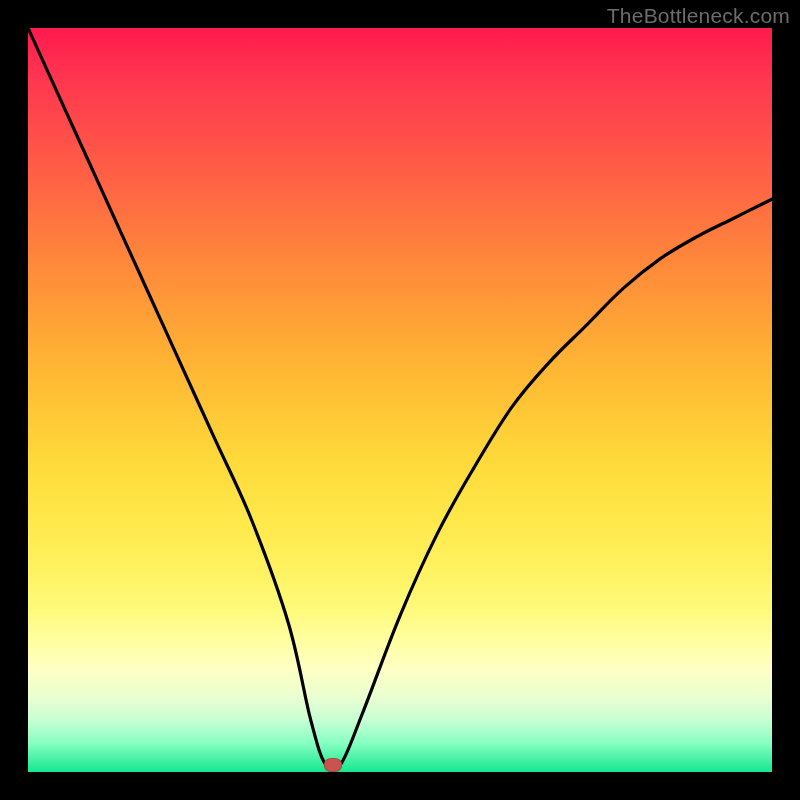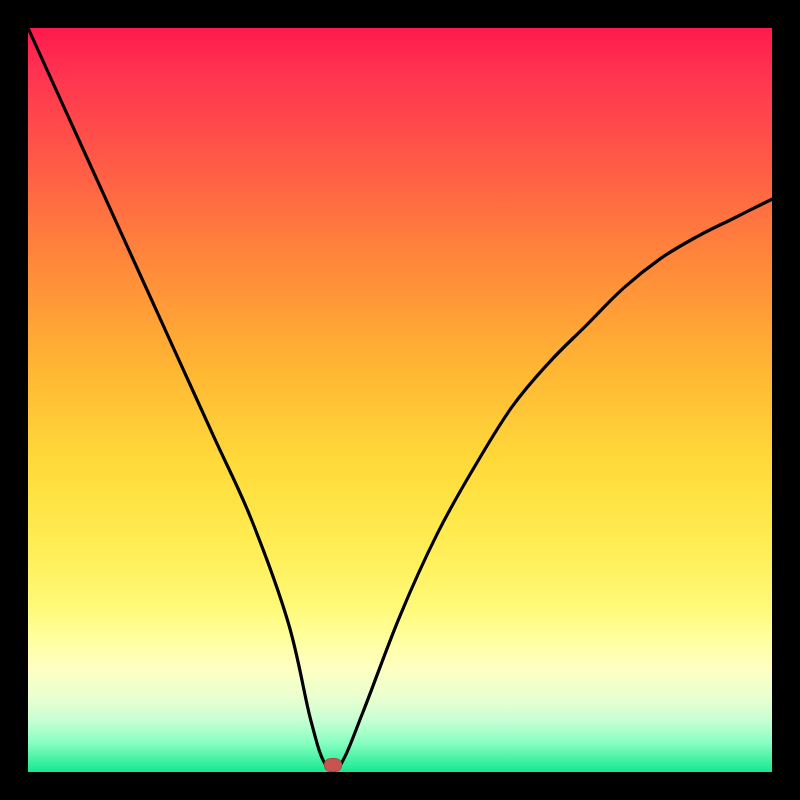--- a/index.html
+++ b/index.html
@@ -76,20 +76,21 @@
     letter-spacing: 0.2px;
     font-weight: 500;
     user-select: none;
   }
 </style>
 </head>
 <body>
 
 <div class="frame">
 
+  <div class="watermark">TheBottleneck.com</div>
 
   <div class="plot-area">
     <div class="gradient-bg"></div>
 
     <svg class="curve-svg" viewBox="0 0 744 744" preserveAspectRatio="none">
       <path fill="none" stroke="#000" stroke-width="3.2" stroke-linecap="round" d="M 0.0 0.0 C 6.7 14.7, 23.8 52.4, 37.2 81.8 C 50.6 111.3, 61.0 134.2, 74.4 163.7 C 87.8 193.1, 98.2 216.1, 111.6 245.5 C 125.0 275.0, 135.4 297.9, 148.8 327.4 C 162.2 356.8, 172.6 379.7, 186.0 409.2 C 199.4 438.7, 209.8 457.6, 223.2 491.0 C 236.6 524.5, 249.7 559.0, 260.4 595.2 C 271.1 631.4, 276.0 666.5, 282.7 691.9 C 289.4 717.4, 292.2 728.5, 297.6 736.6 C 303.0 744.6, 305.8 745.9, 312.5 736.6 C 319.2 727.2, 324.1 711.3, 334.8 684.5 C 345.5 657.7, 358.6 619.9, 372.0 587.8 C 385.4 555.6, 395.8 532.7, 409.2 505.9 C 422.6 479.1, 433.0 461.7, 446.4 439.0 C 459.8 416.2, 470.2 398.2, 483.6 379.4 C 497.0 360.7, 507.4 349.5, 520.8 334.8 C 534.2 320.1, 544.6 311.0, 558.0 297.6 C 571.4 284.2, 581.8 272.5, 595.2 260.4 C 608.6 248.3, 619.0 240.0, 632.4 230.6 C 645.8 221.3, 656.2 215.7, 669.6 208.3 C 683.0 201.0, 693.4 196.4, 706.8 189.7 C 720.2 183.0, 737.3 174.5, 744.0 171.1" id="curve-path"></path>
     </svg>
 
     <div class="marker" id="marker" style="left: 296.04px; top: 729.56px;"></div>
   </div>

